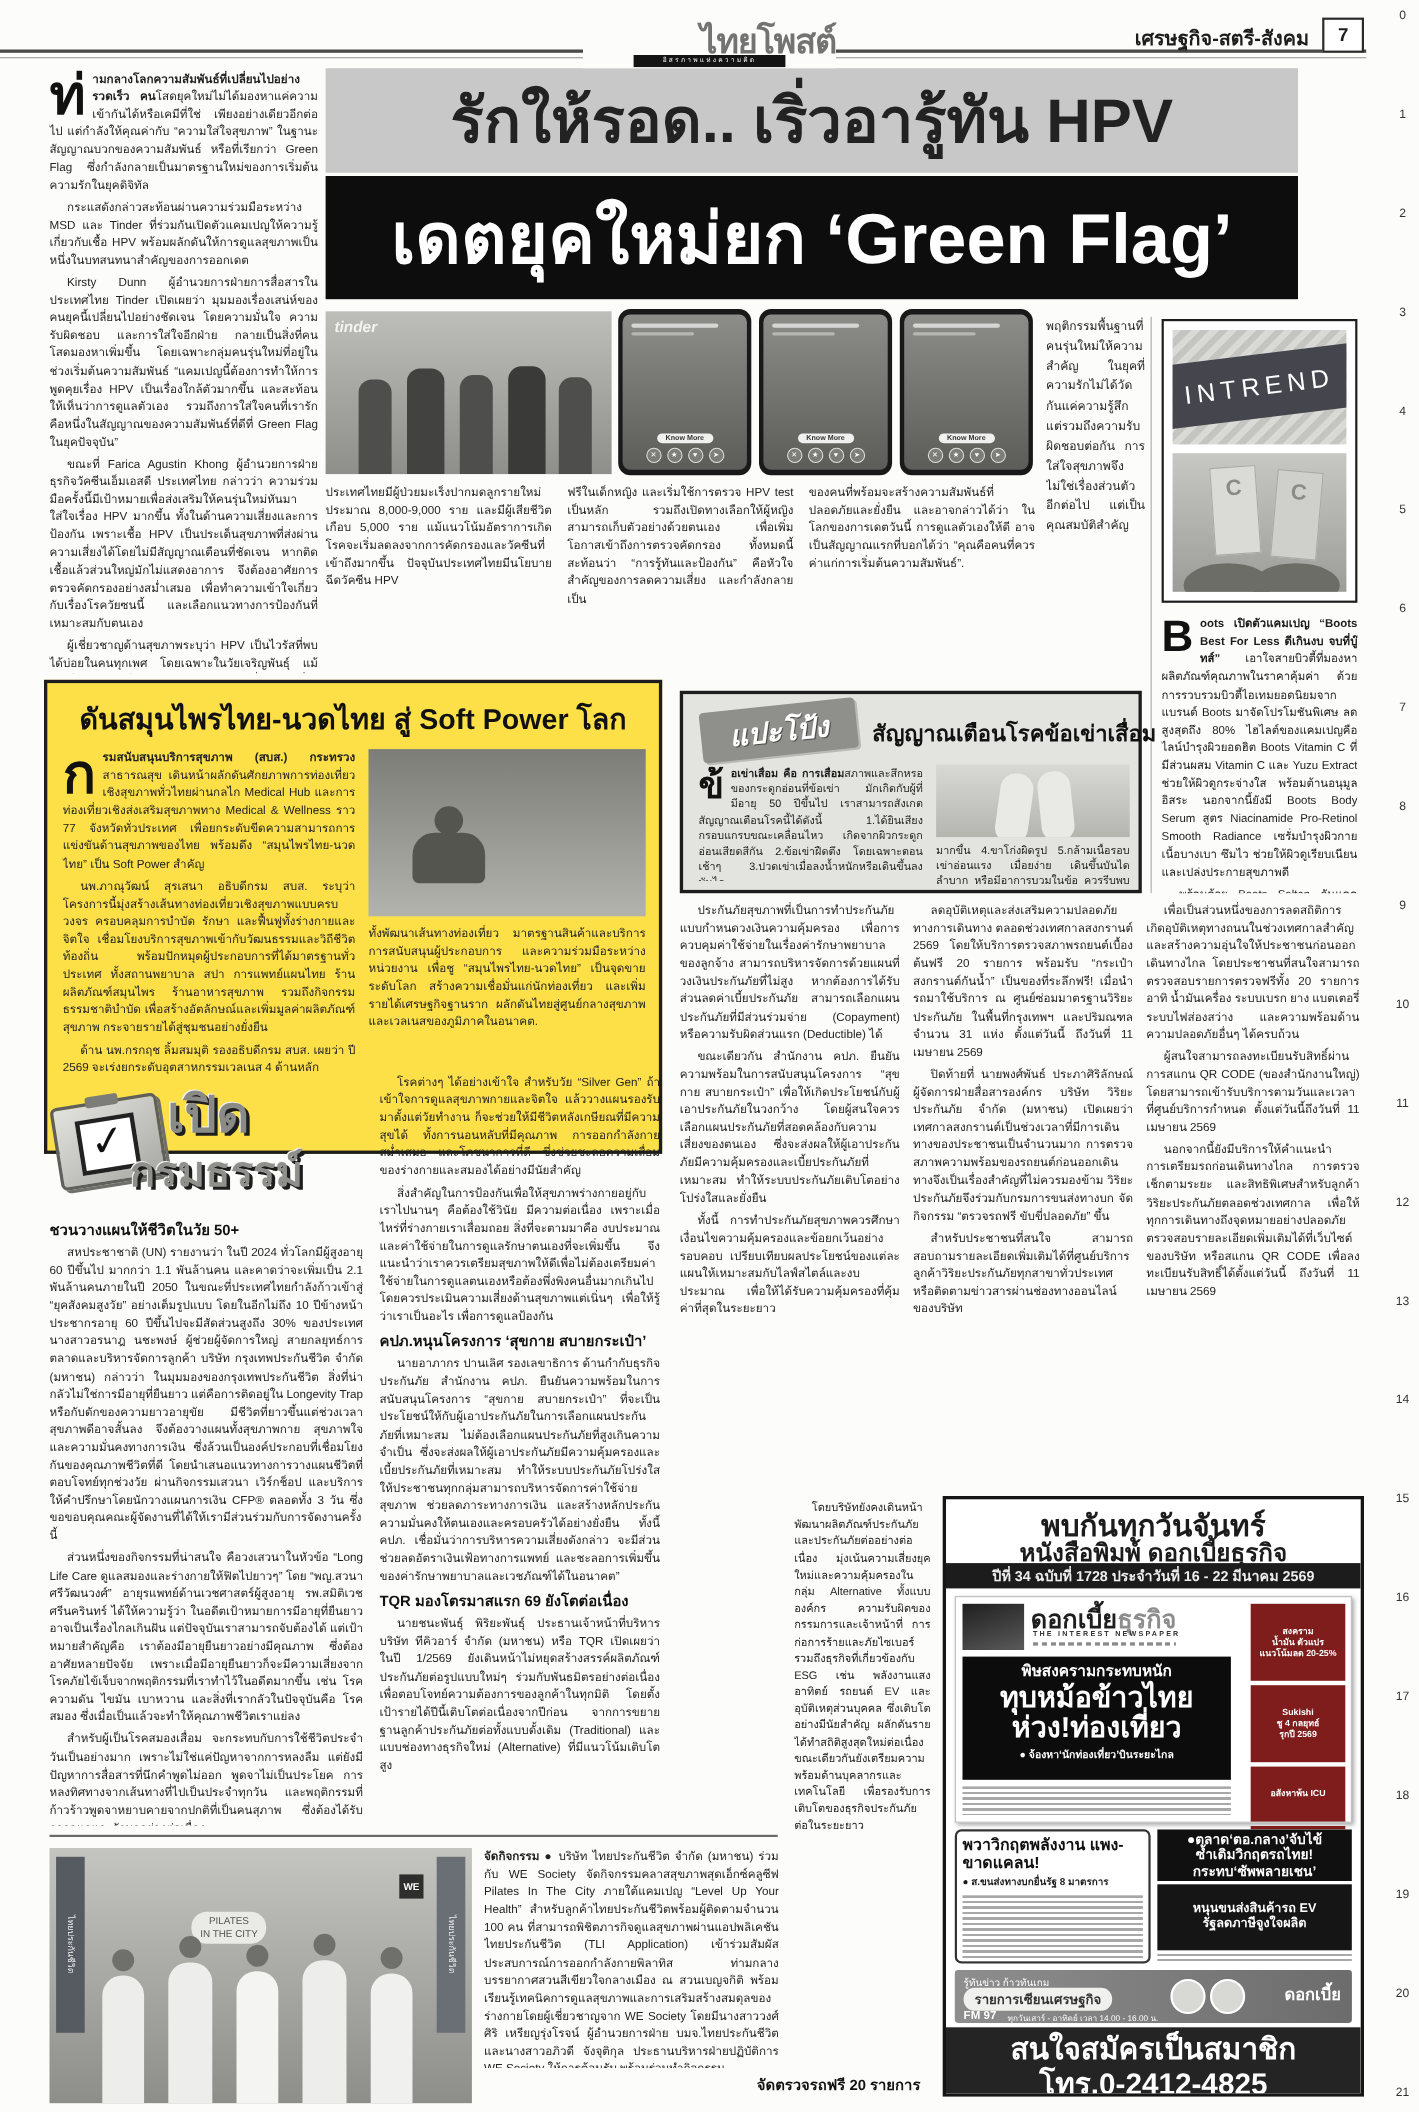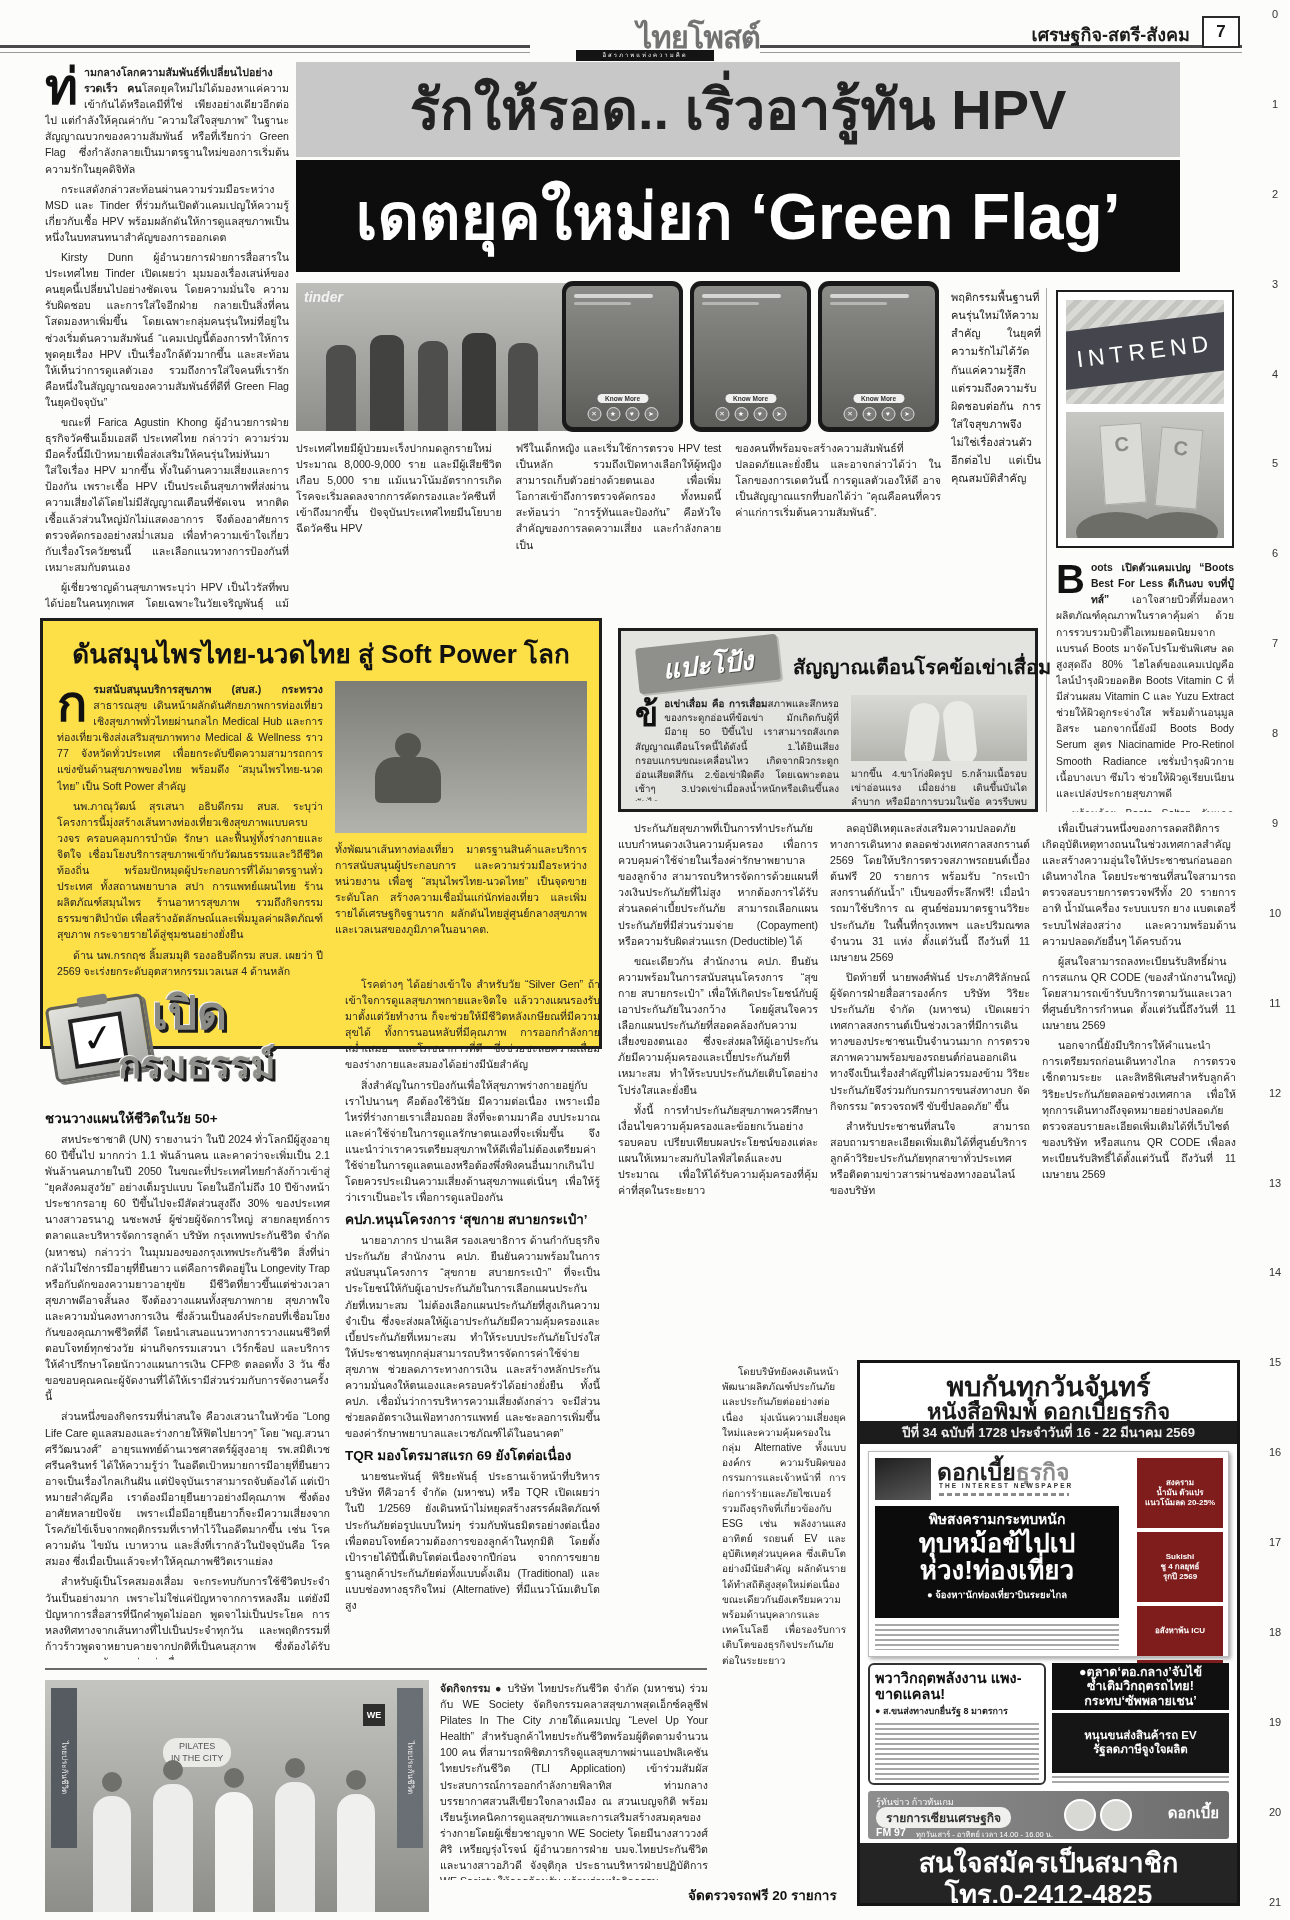--- a/index.html
+++ b/index.html
@@ -29,21 +29,21 @@
   .bh{font-weight:800;font-size:13.5px;margin:7px 0 3px 0;text-indent:0;line-height:1.25;color:#111;}
   .bh:empty{display:none;margin:0;}
   
   .h-gray{position:absolute;left:296px;top:62px;width:884px;height:95px;background:#c8c8c8;display:flex;
           align-items:center;justify-content:center;font-size:56px;font-weight:800;color:#222;white-space:nowrap;}
   .h-black{position:absolute;left:296px;top:160px;width:884px;height:112px;background:#0d0d0d;display:flex;
            align-items:center;justify-content:center;font-size:64px;font-weight:800;color:#fff;white-space:nowrap;}
   .col-hpv{position:absolute;left:45px;top:64px;width:244px;height:548px;}
   
   .ph-event{position:absolute;left:296px;top:283px;width:260px;height:148px;
-            background:linear-gradient(180deg,#bdbdb9,#8e8e8a);overflow:hidden;padding-left:24px;}
+            background:linear-gradient(180deg,#bdbdb9,#8e8e8a);overflow:hidden;}
   .tinder-label{position:absolute;left:8px;top:6px;color:#f3f3f1;font-size:14px;font-weight:800;font-style:italic;}
   .sil{position:absolute;bottom:0;border-radius:12px 12px 0 0;background:#4e4e4c;}
   .phone{position:absolute;top:281px;width:121px;height:151px;background:#191919;border-radius:11px;
          padding:5px 4px;box-sizing:border-box;}
   .screen{position:relative;width:100%;height:100%;background:linear-gradient(180deg,#8c8c88,#5c5c58);
           border-radius:7px;overflow:hidden;}
   .sc-txt{position:absolute;left:8px;top:8px;width:70%;height:4px;background:rgba(255,255,255,.65);border-radius:2px;}
   .sc-txt2{position:absolute;left:8px;top:16px;width:50%;height:3px;background:rgba(255,255,255,.4);border-radius:2px;}
   .km{position:absolute;left:50%;transform:translateX(-50%);bottom:24px;background:rgba(255,255,255,.9);
       color:#333;font-size:6.5px;font-weight:700;padding:1px 8px;border-radius:8px;white-space:nowrap;}
@@ -114,21 +114,21 @@
   .op-t1{position:absolute;left:104px;top:-4px;font-size:46px;font-weight:800;color:#8a8a86;
          text-shadow:3px 3px 0 #1d1d1d,-1px -1px 0 #f2f2f0;}
   .op-t2{position:absolute;left:70px;top:54px;font-size:38px;font-weight:800;color:#8f8f8b;white-space:nowrap;
          text-shadow:3px 3px 0 #1d1d1d,-1px -1px 0 #f2f2f0;}
   .hr-bottom{position:absolute;left:45px;top:1668px;width:662px;height:2px;background:#6a6a6a;}
   
   .bp{position:absolute;left:45px;top:1680px;width:384px;height:232px;
       background:linear-gradient(180deg,#c4c4c0,#8d8d89);overflow:hidden;}
   .bp-banner{position:absolute;top:8px;width:26px;height:160px;background:#565b62;color:#eee;
              writing-mode:vertical-rl;font-size:8px;text-align:center;line-height:26px;}
-  .bp-sign{position:absolute;left:118px;top:58px;background:#eaeae6;color:#555;font-size:9px;
+  .bp-sign{position:absolute;left:129px;top:58px;background:#eaeae6;color:#555;font-size:9px;
            padding:3px 8px;text-align:center;line-height:1.3;border-radius:14px;}
   .bp-we{position:absolute;right:44px;top:24px;width:22px;height:22px;background:#2e2e2c;color:#fff;
          font-size:9px;font-weight:800;text-align:center;line-height:22px;}
   .fig{position:absolute;bottom:0;border-radius:18px 18px 0 0;background:#ededeb;}
   .fig .head{width:20px;height:20px;border-radius:50%;background:#6f6f6c;margin:-24px auto 0 auto;}
   .cap{position:absolute;left:440px;top:1680px;width:268px;height:200px;}
   .bh2{position:absolute;left:688px;top:1884px;width:175px;font-size:13.5px;font-weight:800;color:#111;}
   
   .ad{position:absolute;left:857px;top:1360px;width:383px;height:546px;border:3px solid #151515;
       background:#fff;box-sizing:border-box;overflow:hidden;}
@@ -479,21 +479,21 @@
           <div class="af-box">Sukishi
 ชู 4 กลยุทธ์
 รุกปี 2569</div>
           <div class="af-box">อสังหาพ้น ICU</div>
           <div class="af-box">บอร์เนียว
 จับมือ ENOC</div>
           <div class="af-box">“PRIME รุ่น 1”</div>
         </div>
       <div class="af-main">
         <div class="afm-k">พิษสงครามกระทบหนัก</div>
-        <div class="afm-h1">ทุบหม้อข้ไปเป</div>
+        <div class="afm-h1">ทุบหม้อข้าวไทย</div>
         <div class="afm-h2">ห่วง!ท่องเที่ยว</div>
         <div class="afm-s">● จ้องหา‘นักท่องเที่ยว’บินระยะไกล</div>
       </div>
       <div class="af-greek greek"></div>
     </div>
     <div class="ad-minis">
       <div class="am-l">
         <div class="aml-h">พวาวิกฤตพลังงาน แพง-ขาดแคลน!</div>
         <div class="aml-s">● ส.ขนส่งทางบกยื่นรัฐ 8 มาตรการ</div>
         <div class="aml-g greek"></div>

